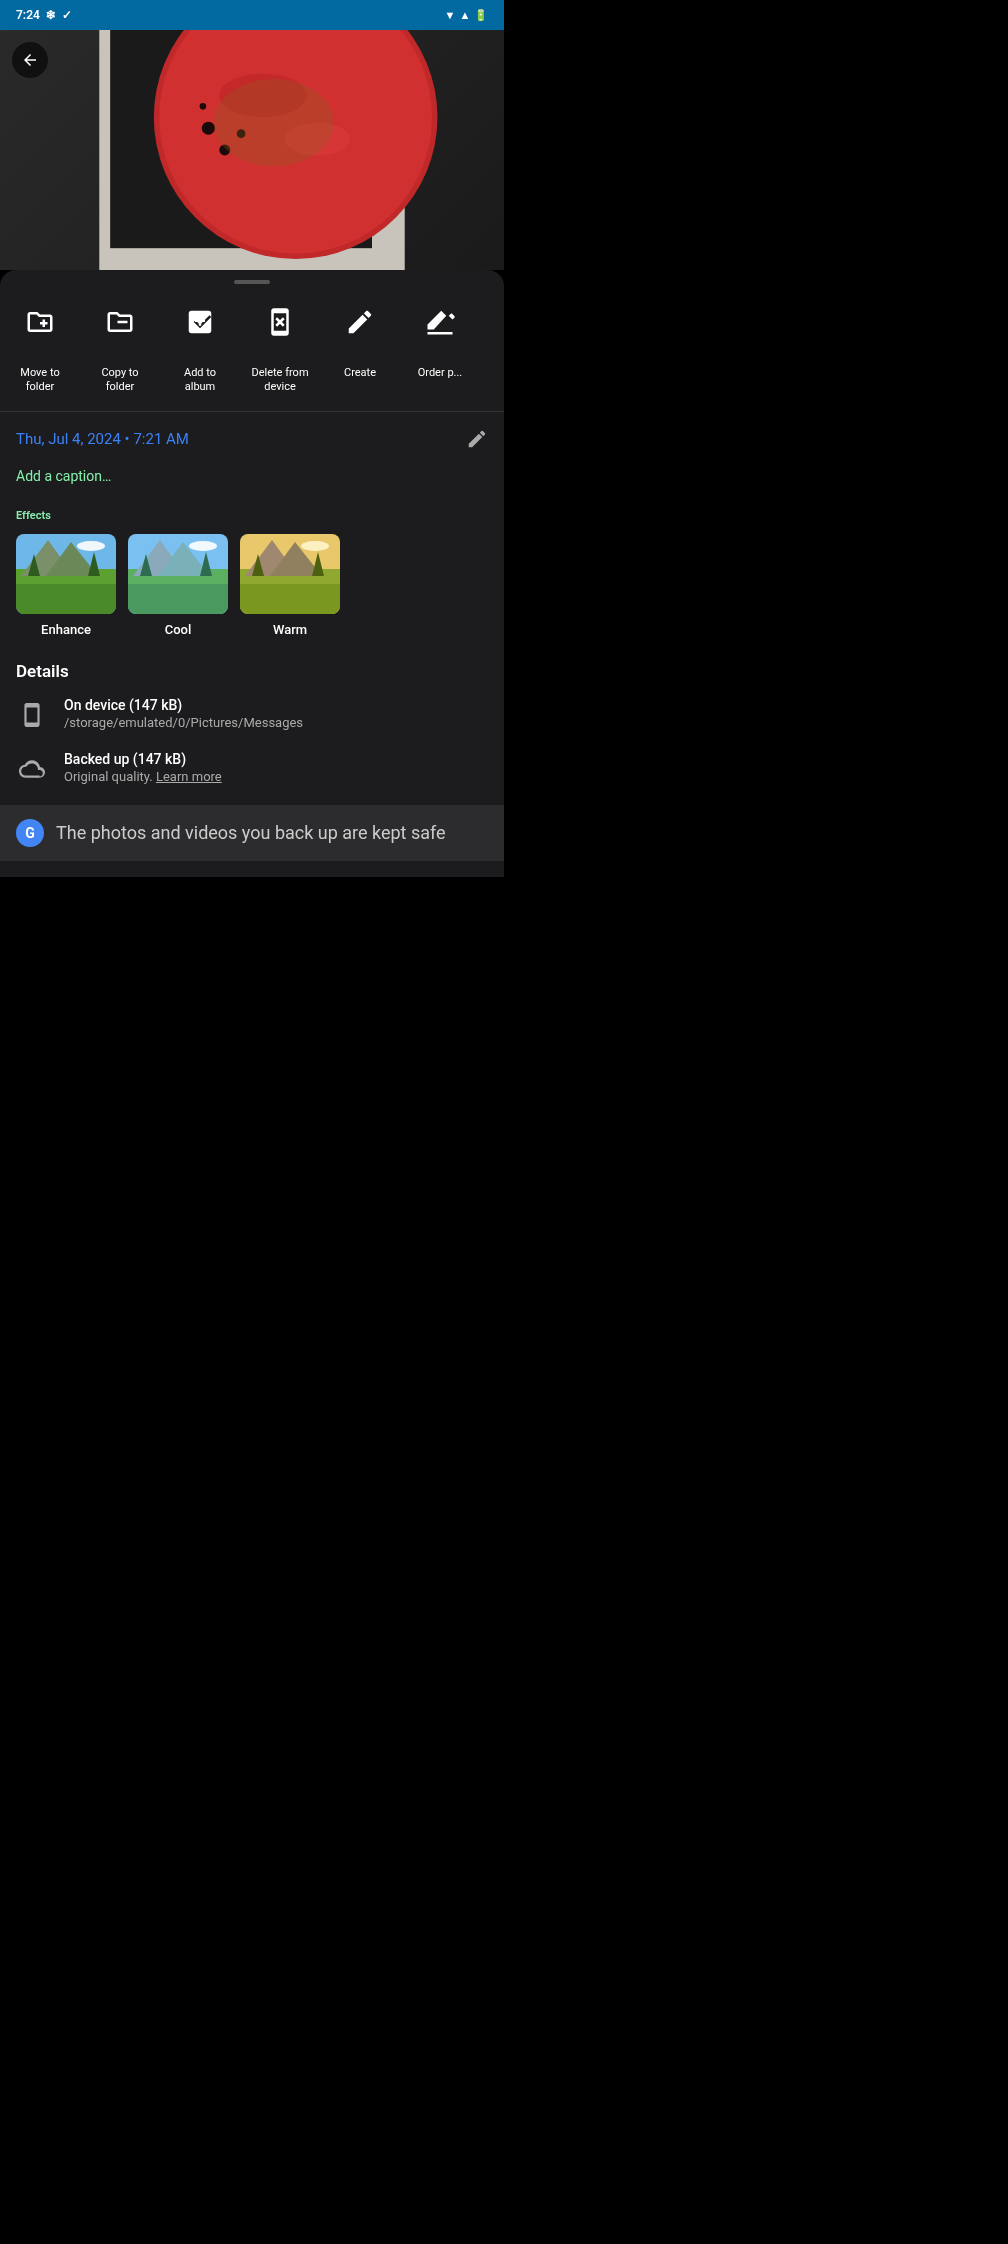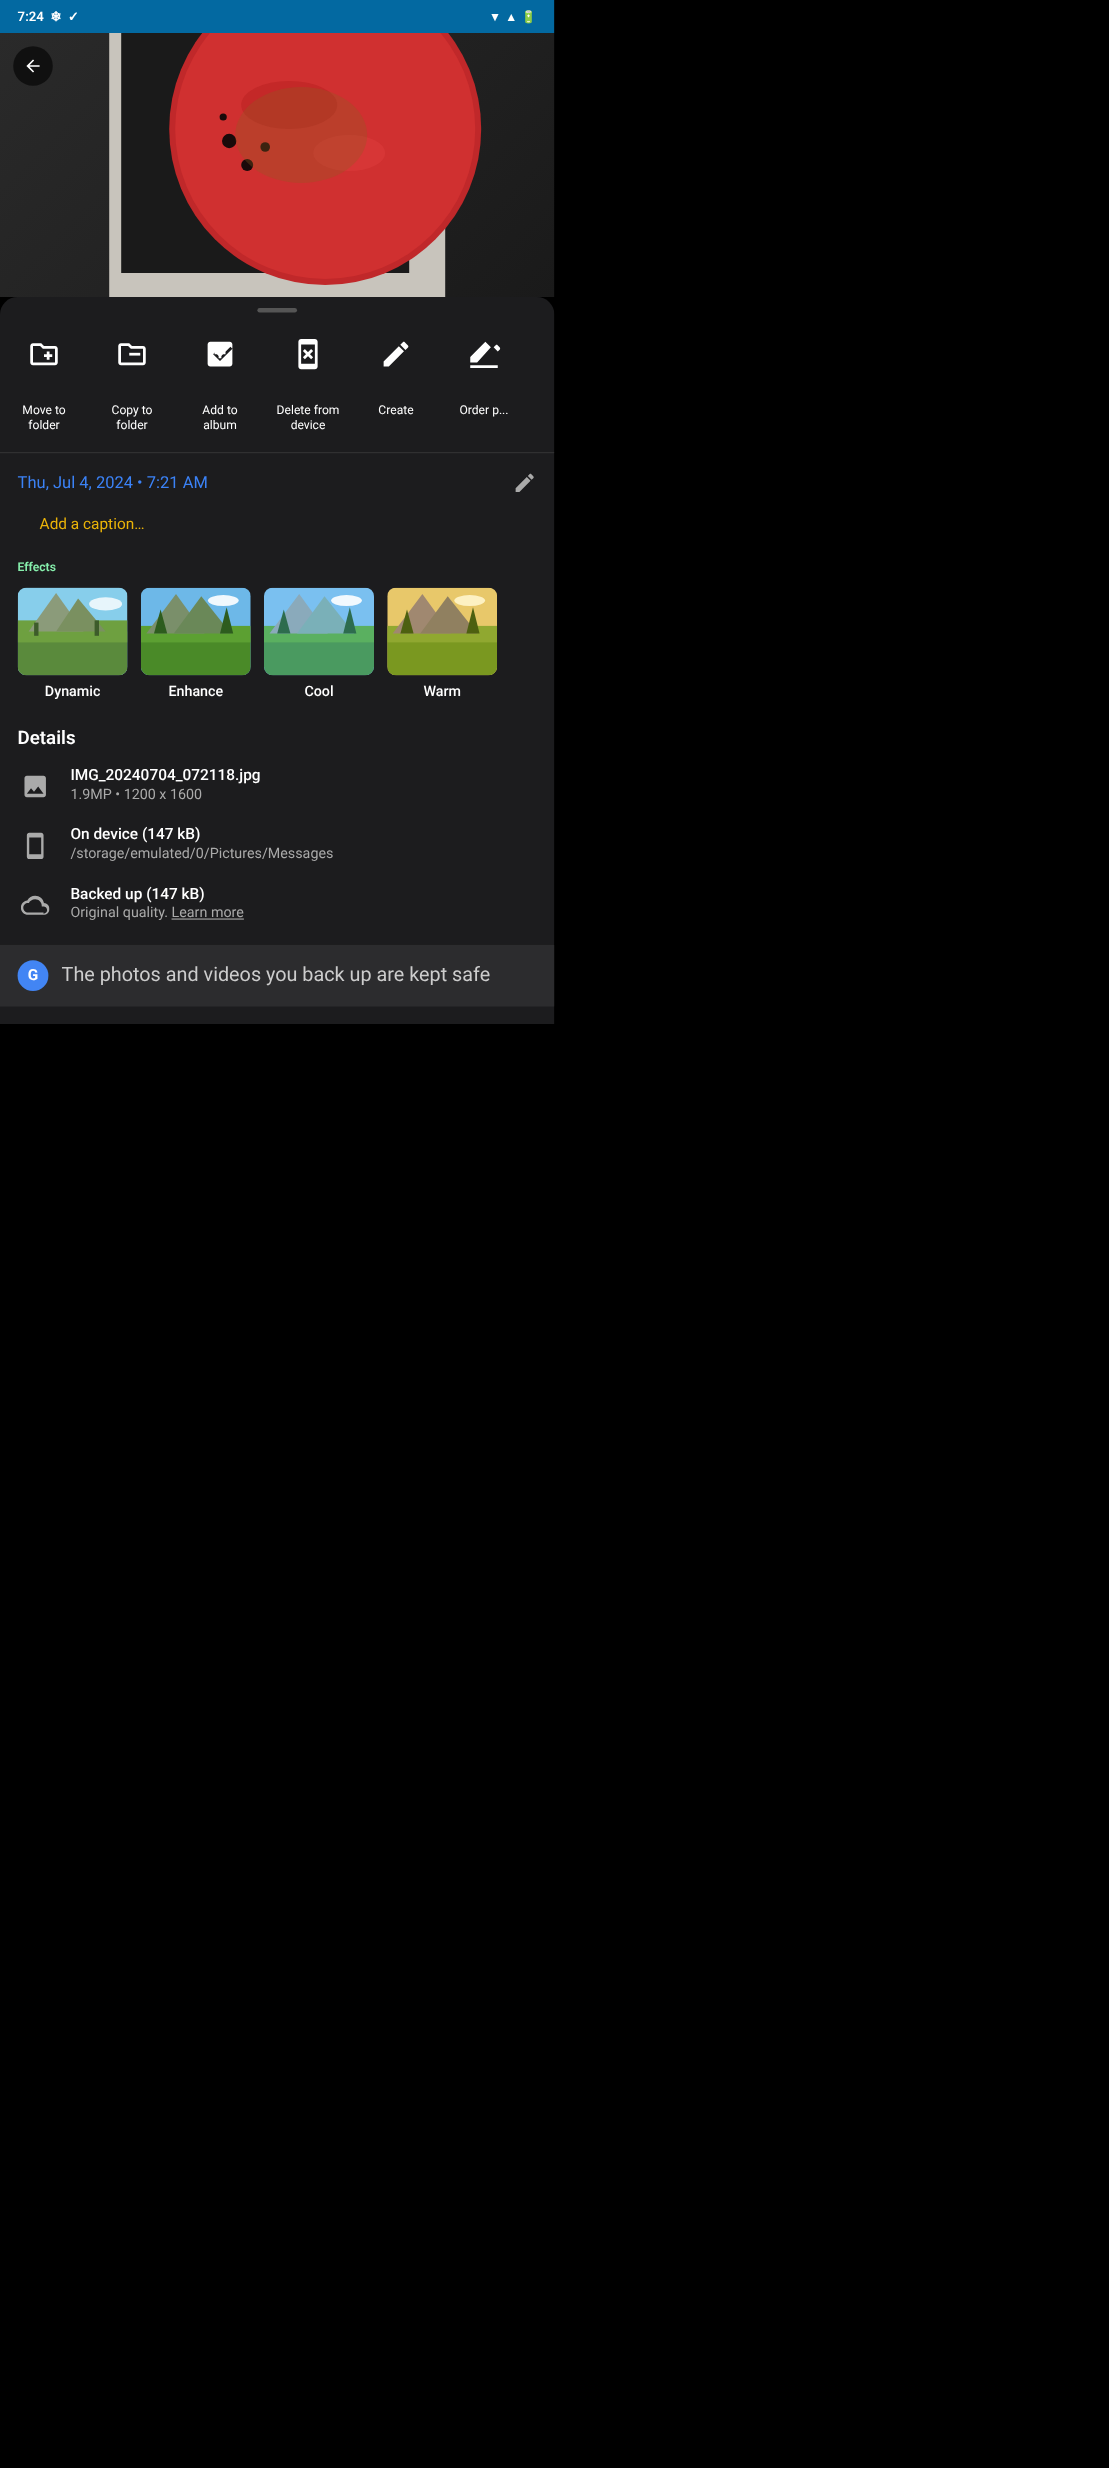--- a/index.html
+++ b/index.html
@@ -156,22 +156,21 @@
       height: 22px;
       cursor: pointer;
     }
 
     .caption-area {
       padding: 0 16px 16px;
     }
 
     .caption-placeholder {
       font-size: 14px;
-      color: #eab308;
-      margin-left: 20px;
+      color: #86efac;
     }
 
     
     .section-title {
       padding: 8px 16px 12px;
       font-size: 11px;
       font-weight: 600;
       color: #86efac;
     }
 
@@ -423,38 +422,20 @@
 
   <div class="caption-area">
     <span class="caption-placeholder">Add a caption…</span>
   </div>
 
   <div>
     <div class="section-title">Effects</div>
 
     <div class="effects-row">
 
-      <div class="effect-item">
-        <div class="effect-thumb">
-          <svg viewBox="0 0 100 80" xmlns="http://www.w3.org/2000/svg">
-            <rect width="100" height="80" fill="#87CEEB"></rect>
-            <rect y="40" width="100" height="40" fill="#5a8a3c"></rect>
-            <rect y="30" width="100" height="20" fill="#6ea040"></rect>
-
-            <polygon points="10,40 35,5 60,40" fill="#8B9B7A"></polygon>
-            <polygon points="35,40 55,10 80,40" fill="#7a9060"></polygon>
-
-            <rect x="15" y="32" width="4" height="12" fill="#3d5c2a"></rect>
-            <rect x="70" y="30" width="4" height="14" fill="#3d5c2a"></rect>
-
-            <ellipse cx="80" cy="15" rx="15" ry="6" fill="white" opacity="0.8"></ellipse>
-          </svg>
-        </div>
-        <span class="effect-label">Dynamic</span>
-      </div>
 
       <div class="effect-item">
         <div class="effect-thumb">
           <svg viewBox="0 0 100 80" xmlns="http://www.w3.org/2000/svg">
             <rect width="100" height="80" fill="#6db8e8"></rect>
             <rect y="42" width="100" height="38" fill="#4a8a28"></rect>
             <rect y="35" width="100" height="15" fill="#5ca032"></rect>
             <polygon points="5,42 32,6 58,42" fill="#7a8f6a"></polygon>
             <polygon points="30,42 55,8 82,42" fill="#6a8858"></polygon>
 
@@ -499,31 +480,20 @@
         </div>
         <span class="effect-label">Warm</span>
       </div>
 
     </div>
   </div>
 
   <div class="details-section">
     <div class="details-title">Details</div>
 
-    <div class="detail-row">
-      <div class="detail-icon">
-        <svg viewBox="0 0 24 24" xmlns="http://www.w3.org/2000/svg">
-          <path d="M21 19V5c0-1.1-.9-2-2-2H5c-1.1 0-2 .9-2 2v14c0 1.1.9 2 2 2h14c1.1 0 2-.9 2-2zM8.5 13.5l2.5 3.01L14.5 12l4.5 6H5l3.5-4.5z"></path>
-        </svg>
-      </div>
-      <div class="detail-text-block">
-        <span class="detail-primary">IMG_20240704_072118.jpg</span>
-        <span class="detail-secondary">1.9MP  •  1200 x 1600</span>
-      </div>
-    </div>
 
     <div class="detail-row">
       <div class="detail-icon">
         <svg viewBox="0 0 24 24" xmlns="http://www.w3.org/2000/svg">
           <path d="M17 1.01L7 1c-1.1 0-2 .9-2 2v18c0 1.1.9 2 2 2h10c1.1 0 2-.9 2-2V3c0-1.1-.9-1.99-2-1.99zM17 19H7V5h10v14z"></path>
         </svg>
       </div>
       <div class="detail-text-block">
         <span class="detail-primary">On device (147 kB)</span>
         <span class="detail-secondary">/storage/emulated/0/Pictures/Messages</span>

